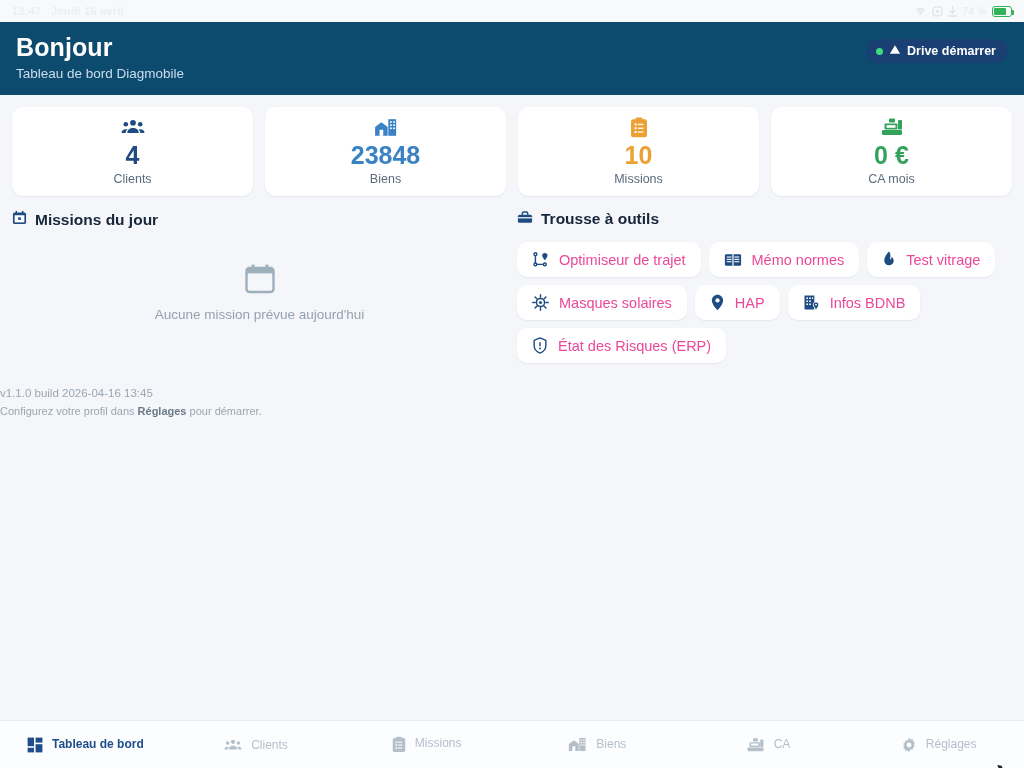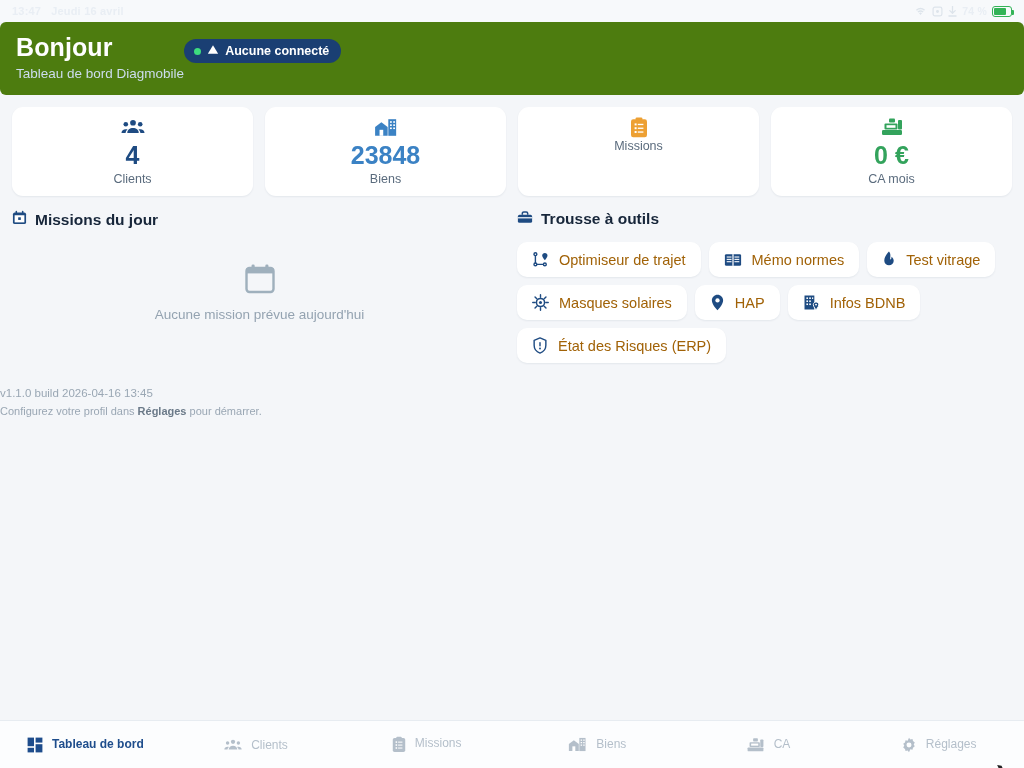--- a/index.html
+++ b/index.html
@@ -59,28 +59,27 @@
     position: absolute;
     left: 1px; top: 1px; bottom: 1px;
     width: 66%;
     background: #33b357;
     border-radius: 1px;
     display: block;
   }
 
   
   .header {
-    background: #4d7c0f;
+    background: #0c4a6e;
     flex: 0 0 73px;
     padding: 11px 16px 0 16px;
     display: flex;
     align-items: flex-start;
-    justify-content: flex-start;
+    justify-content: space-between;
     color: #fff;
-    border-radius: 6px;
   }
   .greeting {
     font-size: 25px;
     font-weight: 700;
     line-height: 1.15;
     letter-spacing: .1px;
   }
   .subtitle {
     font-size: 13.5px;
     color: #cdddee;
@@ -168,21 +167,21 @@
     gap: 8px;
   }
   .tool-btn {
     display: inline-flex;
     align-items: center;
     gap: 10px;
     background: #fff;
     border-radius: 10px;
     padding: 9px 15px;
     font-size: 14.5px;
-    color: #a16207;
+    color: #ec4899;
     box-shadow: 0 1px 2px rgba(20,40,70,.07);
     white-space: nowrap;
     cursor: pointer;
   }
   .tool-ico { display: inline-flex; align-items: center; }
 
   
   .meta {
     text-align: left;
     margin-top: 24px;
@@ -268,21 +267,21 @@
       <div class="greeting">Bonjour</div>
       <div class="subtitle">Tableau de bord Diagmobile</div>
     </div>
     <div class="drive-badge">
       <span class="dot-green"></span>
       <span>
         <svg width="12" height="11" viewBox="0 0 14 12">
             <path d="M7 1l6 10H1L7 1z" fill="#ffffff"></path>
           </svg>
       </span>
-      <span>Aucune connecté</span>
+      <span>Drive démarrer</span>
     </div>
   </div>
 
   <div class="stats">
 
     <div class="stat-card">
       <div class="stat-icon">
         <svg width="24" height="18" viewBox="0 0 26 18">
           <circle cx="13" cy="4.4" r="3.1" fill="#1e4b82"></circle>
           <circle cx="5.2" cy="6" r="2.5" fill="#1e4b82"></circle>
@@ -320,20 +319,21 @@
           <rect x="1" y="2.2" width="16" height="18" rx="2.2" fill="#eda033"></rect>
           <rect x="5.6" y="0.4" width="6.8" height="3.6" rx="1.2" fill="#eda033"></rect>
           <rect x="4.6" y="6.4" width="2" height="2" fill="#fff"></rect>
           <rect x="7.8" y="6.8" width="5.6" height="1.3" fill="#fff"></rect>
           <rect x="4.6" y="10.2" width="2" height="2" fill="#fff"></rect>
           <rect x="7.8" y="10.6" width="5.6" height="1.3" fill="#fff"></rect>
           <rect x="4.6" y="14" width="2" height="2" fill="#fff"></rect>
           <rect x="7.8" y="14.4" width="5.6" height="1.3" fill="#fff"></rect>
         </svg>
       </div>
+      <div class="stat-value" style="color:#eda033">10</div>
       <div class="stat-label">Missions</div>
     </div>
 
     <div class="stat-card">
       <div class="stat-icon">
         <svg width="24" height="20" viewBox="0 0 24 20">
           <rect x="2" y="13" width="20" height="5" rx="1.2" fill="#33a35c"></rect>
           <rect x="4.5" y="6.5" width="13" height="6" rx="1" fill="#33a35c"></rect>
           <rect x="6.5" y="8.2" width="9" height="2.6" fill="#fff"></rect>
           <rect x="18" y="3" width="4" height="9.5" rx="1" fill="#33a35c"></rect>

